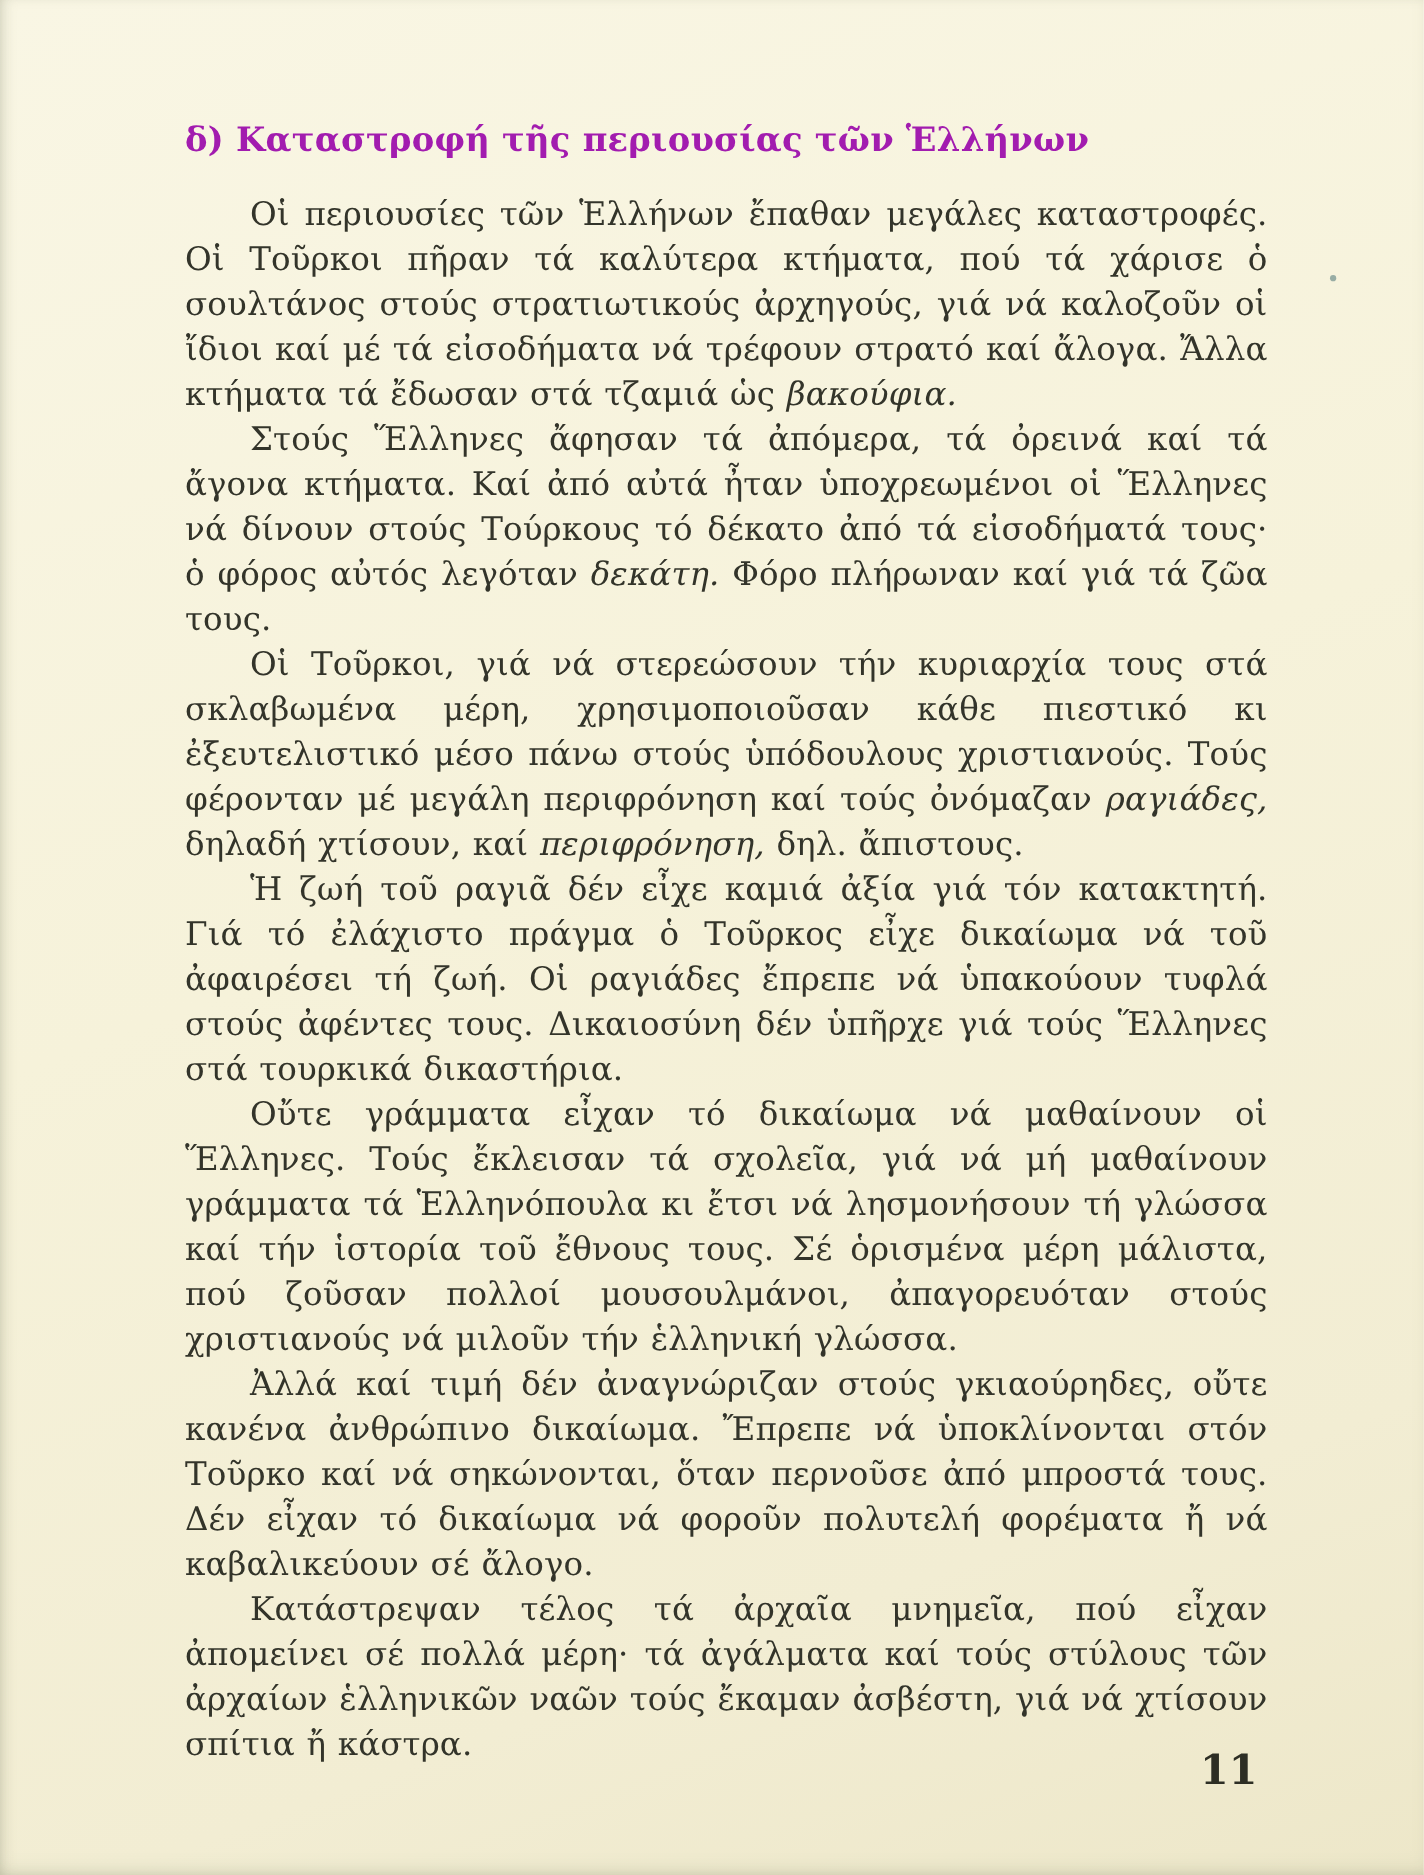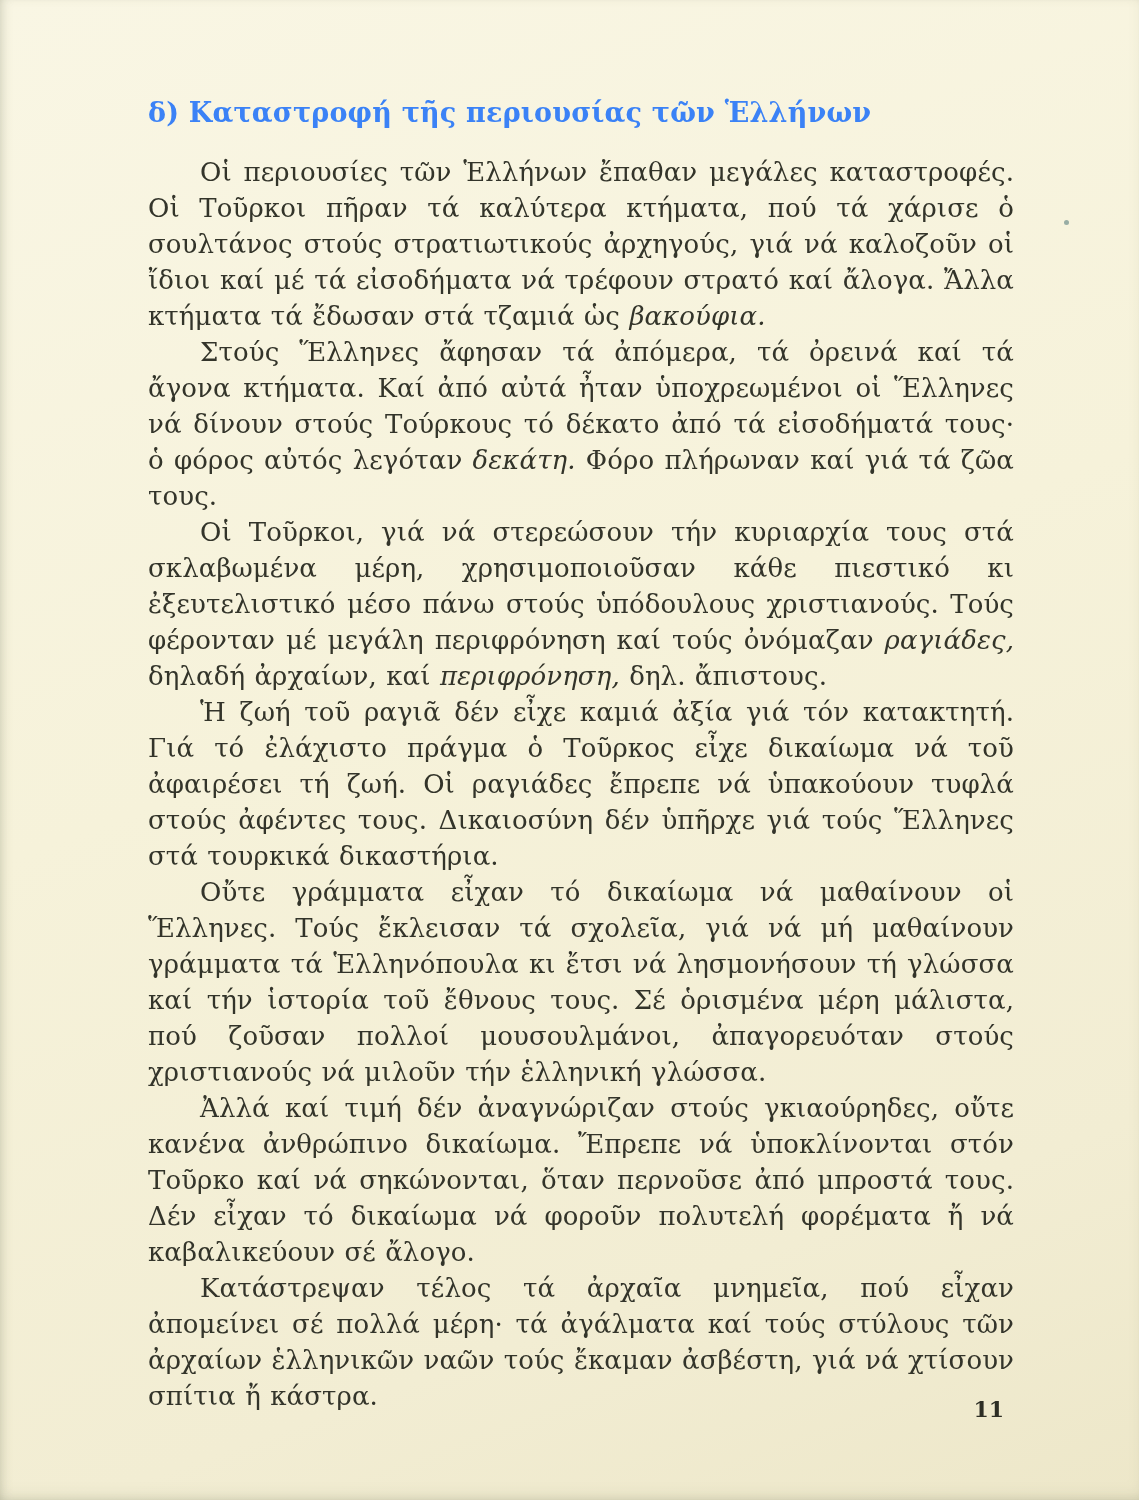--- a/index.html
+++ b/index.html
@@ -25,21 +25,21 @@
     position: absolute;
     left: 148px;
     top: 96px;
     width: 866px;
   }
   .heading {
     margin: 0 0 24px 0;
     font-size: 27px;
     font-weight: bold;
     line-height: 1.25;
-    color: #3b82f6;
+    color: #a21caf;
     letter-spacing: 0.2px;
   }
   .heading-e {
     margin-top: 52px;
     margin-bottom: 26px;
   }
   .paragraphs p {
     margin: 0;
     font-size: 26px;
     line-height: 36px;
@@ -51,21 +51,21 @@
   .em-run {
     font-weight: normal;
     font-style: italic;
   }
   .page-number {
     position: absolute;
     top: 1396px;
     left: 960px;
     width: 44px;
     text-align: right;
-    font-size: 22px;
+    font-size: 33px;
     font-weight: bold;
     color: #2d2e24;
   }
   .speck {
     position: absolute;
     left: 1064px;
     top: 220px;
     width: 5px;
     height: 5px;
     border-radius: 50%;
@@ -82,21 +82,21 @@
     <section>
       <h2 class="heading">δ) Καταστροφή τῆς περιουσίας τῶν Ἑλλήνων</h2>
       <div class="paragraphs">
           <p><span>Οἱ περιουσίες τῶν Ἑλλήνων ἔπαθαν μεγάλες καταστροφές. Οἱ Τοῦρκοι πῆραν τά καλύτερα κτήματα, πού τά χάρισε ὁ σουλτάνος στούς στρατιωτικούς ἀρχηγούς, γιά νά καλοζοῦν οἱ ἴδιοι καί μέ τά εἰσοδήματα νά τρέφουν στρατό καί ἄλογα. Ἄλλα κτήματα τά ἔδωσαν στά τζαμιά ὡς </span><span class="em-run">βακούφια.</span></p>
           <p><span>Στούς Ἕλληνες ἄφησαν τά ἀπόμερα, τά ὀρεινά καί τά ἄγονα κτήματα. Καί ἀπό αὐτά ἦταν ὑποχρεωμένοι οἱ Ἕλληνες νά δίνουν στούς Τούρκους τό δέκατο ἀπό τά εἰσοδήματά τους· ὁ φόρος αὐτός λεγόταν </span><span class="em-run">δεκάτη.</span><span> Φόρο πλήρωναν καί γιά τά ζῶα τους.</span></p>
         </div>
     </section>
 
     <section>
       <div class="paragraphs">
-          <p><span>Οἱ Τοῦρκοι, γιά νά στερεώσουν τήν κυριαρχία τους στά σκλαβωμένα μέρη, χρησιμοποιοῦσαν κάθε πιεστικό κι ἐξευτελιστικό μέσο πάνω στούς ὑπόδουλους χριστιανούς. Τούς φέρονταν μέ μεγάλη περιφρόνηση καί τούς ὀνόμαζαν </span><span class="em-run">ραγιάδες,</span><span> δηλαδή ἀρχαίων, καί </span><span class="em-run">περιφρόνηση,</span><span> δηλ. ἄπιστους.</span></p>
+          <p><span>Οἱ Τοῦρκοι, γιά νά στερεώσουν τήν κυριαρχία τους στά σκλαβωμένα μέρη, χρησιμοποιοῦσαν κάθε πιεστικό κι ἐξευτελιστικό μέσο πάνω στούς ὑπόδουλους χριστιανούς. Τούς φέρονταν μέ μεγάλη περιφρόνηση καί τούς ὀνόμαζαν </span><span class="em-run">ραγιάδες,</span><span> δηλαδή χτίσουν, καί </span><span class="em-run">περιφρόνηση,</span><span> δηλ. ἄπιστους.</span></p>
           <p><span>Ἡ ζωή τοῦ ραγιᾶ δέν εἶχε καμιά ἀξία γιά τόν κατακτητή. Γιά τό ἐλάχιστο πράγμα ὁ Τοῦρκος εἶχε δικαίωμα νά τοῦ ἀφαιρέσει τή ζωή. Οἱ ραγιάδες ἔπρεπε νά ὑπακούουν τυφλά στούς ἀφέντες τους. Δικαιοσύνη δέν ὑπῆρχε γιά τούς Ἕλληνες στά τουρκικά δικαστήρια.</span></p>
           <p><span>Οὔτε γράμματα εἶχαν τό δικαίωμα νά μαθαίνουν οἱ Ἕλληνες. Τούς ἔκλεισαν τά σχολεῖα, γιά νά μή μαθαίνουν γράμματα τά Ἑλληνόπουλα κι ἔτσι νά λησμονήσουν τή γλώσσα καί τήν ἱστορία τοῦ ἔθνους τους. Σέ ὁρισμένα μέρη μάλιστα, πού ζοῦσαν πολλοί μουσουλμάνοι, ἀπαγορευόταν στούς χριστιανούς νά μιλοῦν τήν ἑλληνική γλώσσα.</span></p>
           <p><span>Ἀλλά καί τιμή δέν ἀναγνώριζαν στούς γκιαούρηδες, οὔτε κανένα ἀνθρώπινο δικαίωμα. Ἔπρεπε νά ὑποκλίνονται στόν Τοῦρκο καί νά σηκώνονται, ὅταν περνοῦσε ἀπό μπροστά τους. Δέν εἶχαν τό δικαίωμα νά φοροῦν πολυτελή φορέματα ἤ νά καβαλικεύουν σέ ἄλογο.</span></p>
           <p><span>Κατάστρεψαν τέλος τά ἀρχαῖα μνημεῖα, πού εἶχαν ἀπομείνει σέ πολλά μέρη· τά ἀγάλματα καί τούς στύλους τῶν ἀρχαίων ἑλληνικῶν ναῶν τούς ἔκαμαν ἀσβέστη, γιά νά χτίσουν σπίτια ἤ κάστρα.</span></p>
         </div>
     </section>
 
   </div>
 
   <div class="page-number">11</div>

